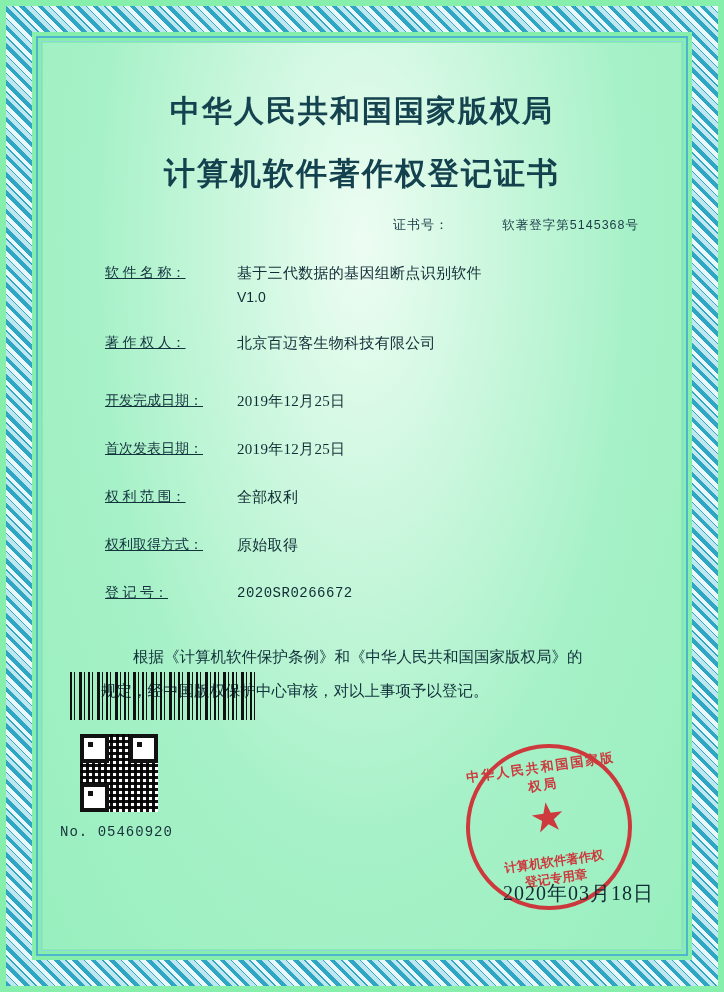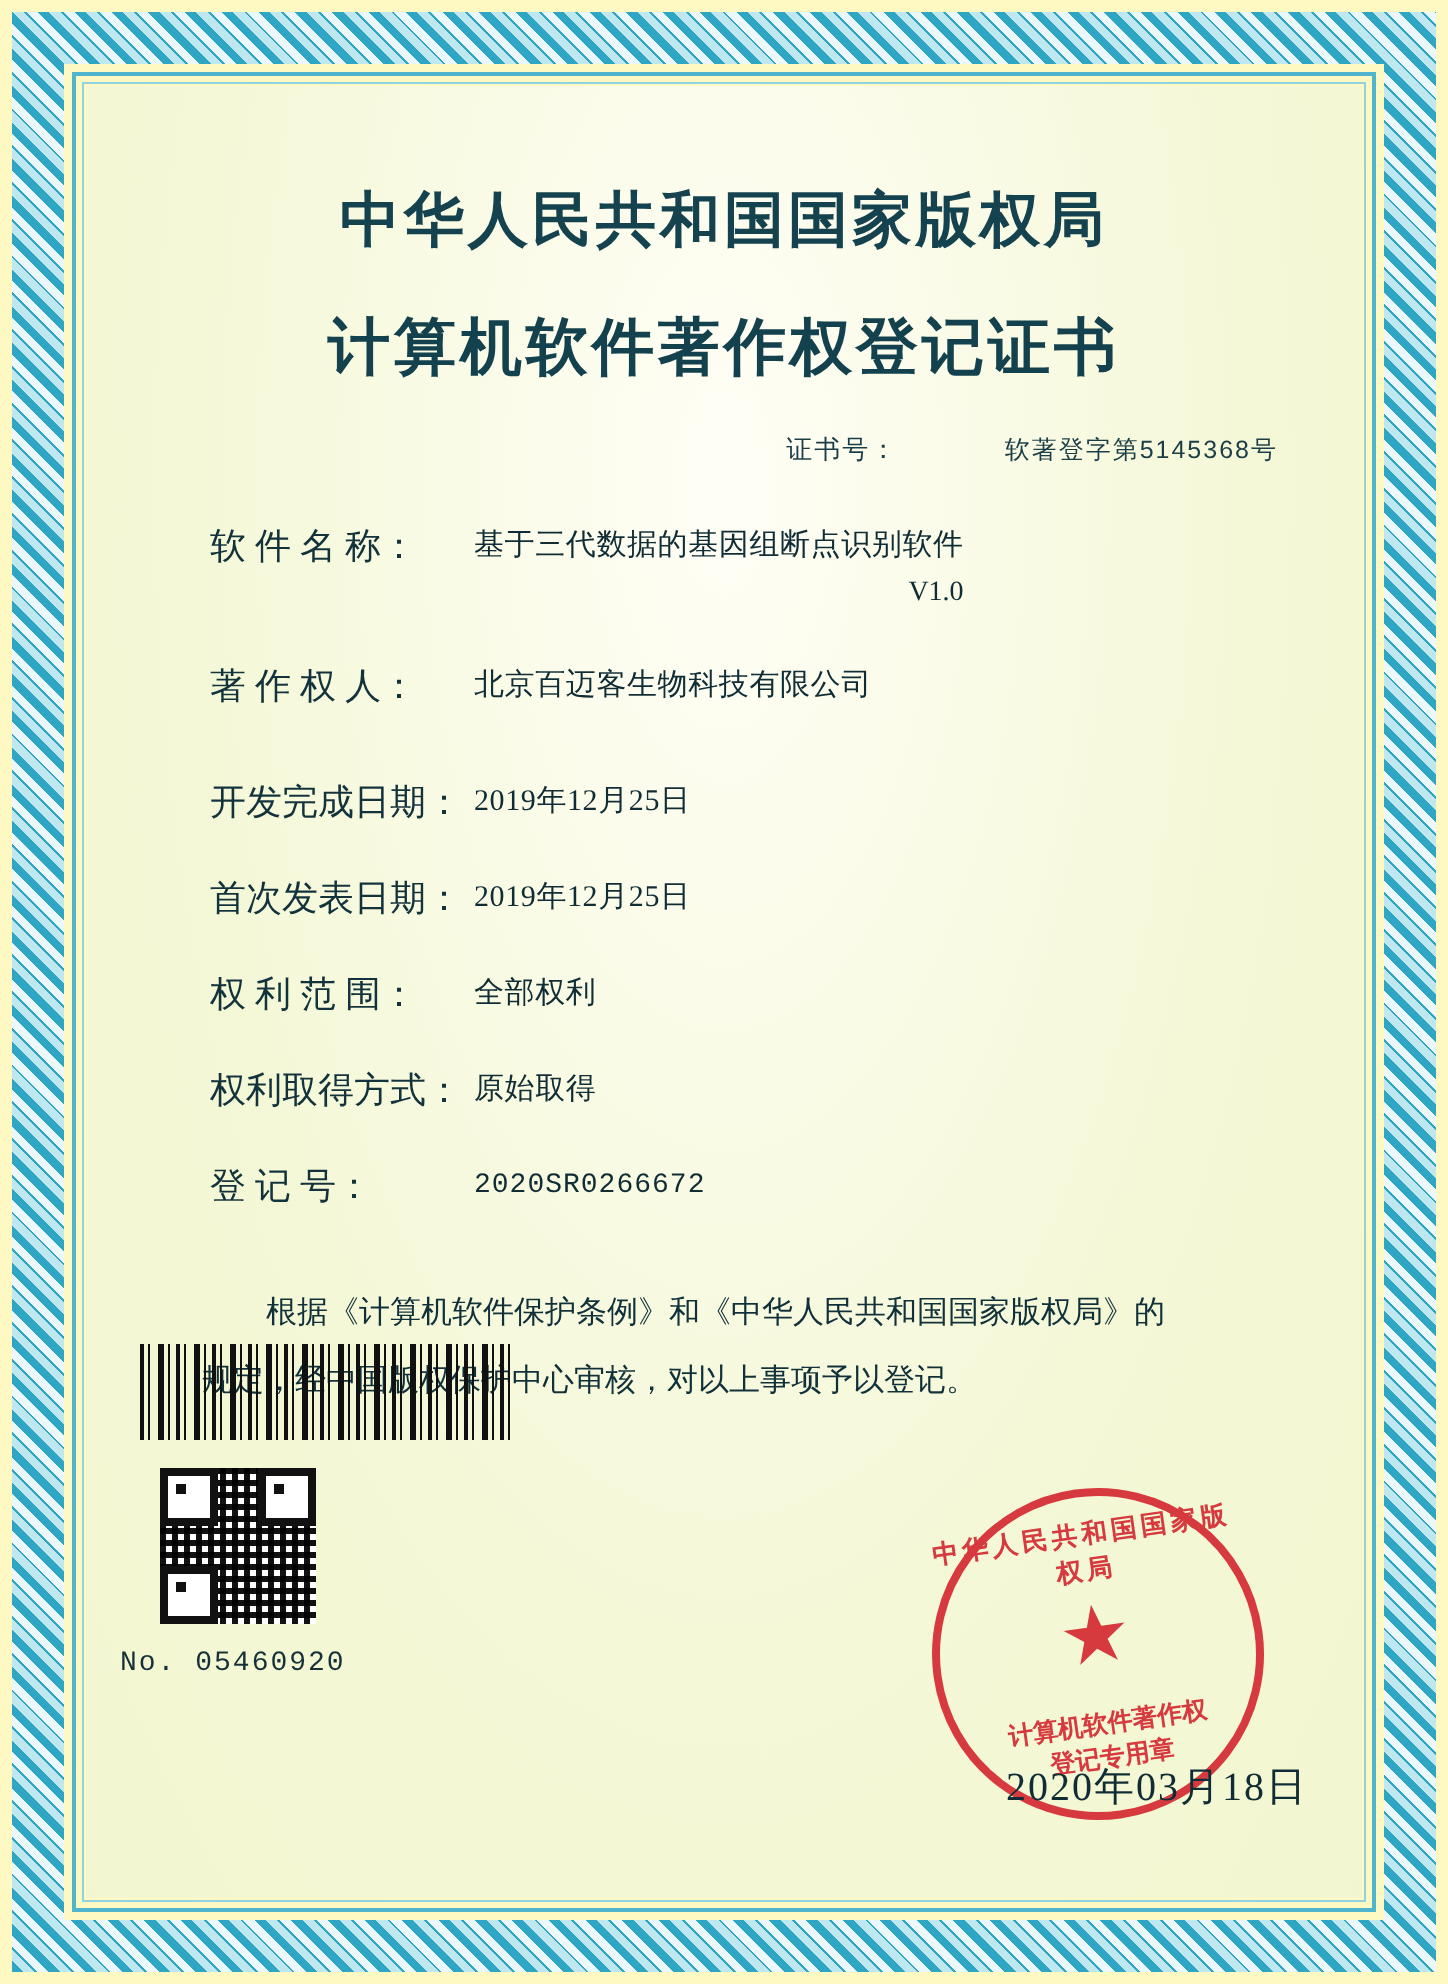--- a/index.html
+++ b/index.html
@@ -11,21 +11,21 @@
     width: 724px;
     height: 992px;
     font-family: "Liberation Serif", serif;
     overflow: hidden;
   }
 
   #certificate {
     position: relative;
     width: 724px;
     height: 992px;
-    background: #fef9c3;
+    background: #86efac;
     box-sizing: border-box;
     overflow: hidden;
   }
 
   
   .border-layer {
     position: absolute;
     box-sizing: border-box;
     pointer-events: none;
   }
@@ -103,43 +103,43 @@
     padding-left: 34px;
   }
   .field-row {
     display: flex;
     align-items: flex-start;
     margin-bottom: 10px;
   }
   .field-label {
     width: 132px;
     flex: 0 0 132px;
-    font-size: 18px;
+    font-size: 14px;
     color: #12323c;
     letter-spacing: 0px;
     line-height: 26px;
     white-space: nowrap;
+    text-decoration: underline;
   }
   .field-value {
     font-size: 15px;
     color: #102c35;
     line-height: 26px;
     letter-spacing: 0.3px;
   }
   .field-value.mono {
     font-family: "Liberation Mono", monospace;
     font-size: 14px;
     letter-spacing: 0.5px;
   }
   .field-value-sub {
-    font-family: Liberation Serif, serif;
+    font-family: Liberation Sans, sans-serif;
     font-size: 14px;
     color: #102c35;
     line-height: 22px;
-    text-align: right;
   }
 
   .gap-a { margin-top: 22px; }
   .gap-b { margin-top: 32px; }
 
   .paragraph {
     margin-top: 34px;
     padding: 0 34px 0 30px;
     font-size: 15.5px;
     color: #10303a;

